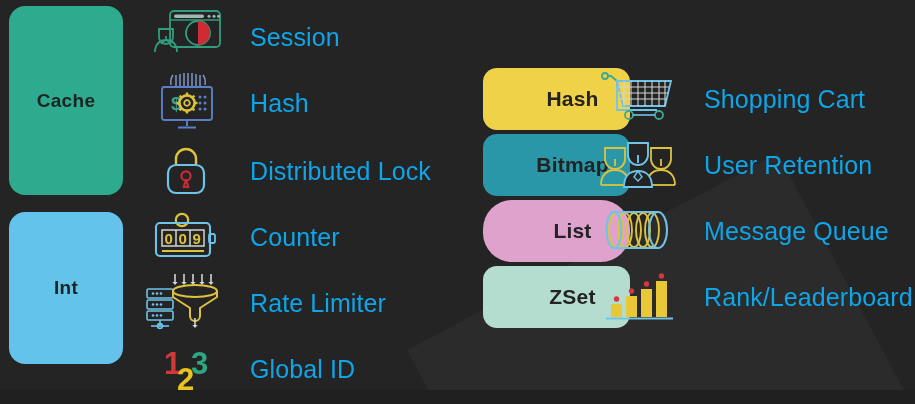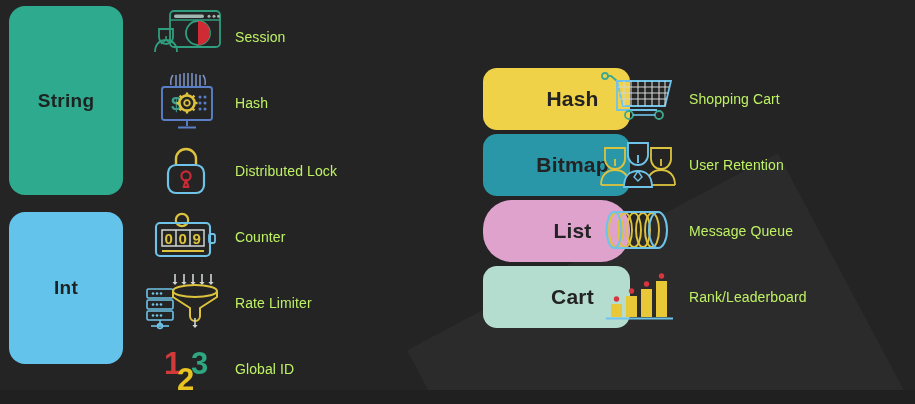--- a/index.html
+++ b/index.html
@@ -67,23 +67,23 @@
   }
   .icon-box {
     width: 80px;
     height: 62px;
     display: flex;
     align-items: center;
     justify-content: center;
     flex: 0 0 80px;
   }
   .row-label {
-    color: #bef264;
-    font-size: 14px;
-    margin-left: 9px;
+    color: #0ea5e9;
+    font-size: 25px;
+    margin-left: 24px;
     white-space: nowrap;
     letter-spacing: 0.1px;
   }
 
   
   .col-left { left: 146px; }
   
   .col-right { left: 600px; }
 
   
@@ -105,21 +105,21 @@
   svg { display: block; overflow: visible; }
 </style>
 </head>
 <body>
 
 <div id="stage">
   <div id="corner-wedge"></div>
   <div id="bottom-band"></div>
 
   <div class="type-block" id="block-string">
-    <span>String</span>
+    <span>Cache</span>
   </div>
   <div class="type-block" id="block-int">
     <span>Int</span>
   </div>
 
   <div class="row col-left" style="top:6px;">
     <div class="icon-box">
       <svg width="76" height="60" viewBox="0 0 76 60">
         <rect x="22" y="4" width="50" height="36" rx="4" fill="none" stroke="#2f9e7e" stroke-width="1.8"></rect>
         <line x1="22" y1="13" x2="72" y2="13" stroke="#2f9e7e" stroke-width="1.4"></line>
@@ -271,21 +271,21 @@
   <div class="pill" id="pill-hash" style="top:68px;background:#f0d248;">
     <span>Hash</span>
   </div>
   <div class="pill" id="pill-bitmap" style="top:134px;background:#2a97a8;">
     <span>Bitmap</span>
   </div>
   <div class="pill" id="pill-list" style="top:200px;background:#dfa2cd;border-radius:29px;">
     <span>List</span>
   </div>
   <div class="pill" id="pill-zset" style="top:266px;background:#b4ddd0;">
-    <span>Cart</span>
+    <span>ZSet</span>
   </div>
 
   <div class="row col-right" style="top:68px;">
     <div class="icon-box">
       <svg width="82" height="58" viewBox="0 0 82 58">
         <path d="M8 6 h4 l6 5" fill="none" stroke="#3fa88f" stroke-width="1.8"></path>
         <circle cx="6" cy="6" r="3" fill="none" stroke="#3fa88f" stroke-width="1.8"></circle>
         <path d="M18 11 h54 l-6 25 h-42 z" fill="none" stroke="#6fc3e8" stroke-width="1.8"></path>
         <g stroke="#cfd6d4" stroke-width="1.1" fill="none">
           <line x1="25" y1="11" x2="25" y2="36"></line>

